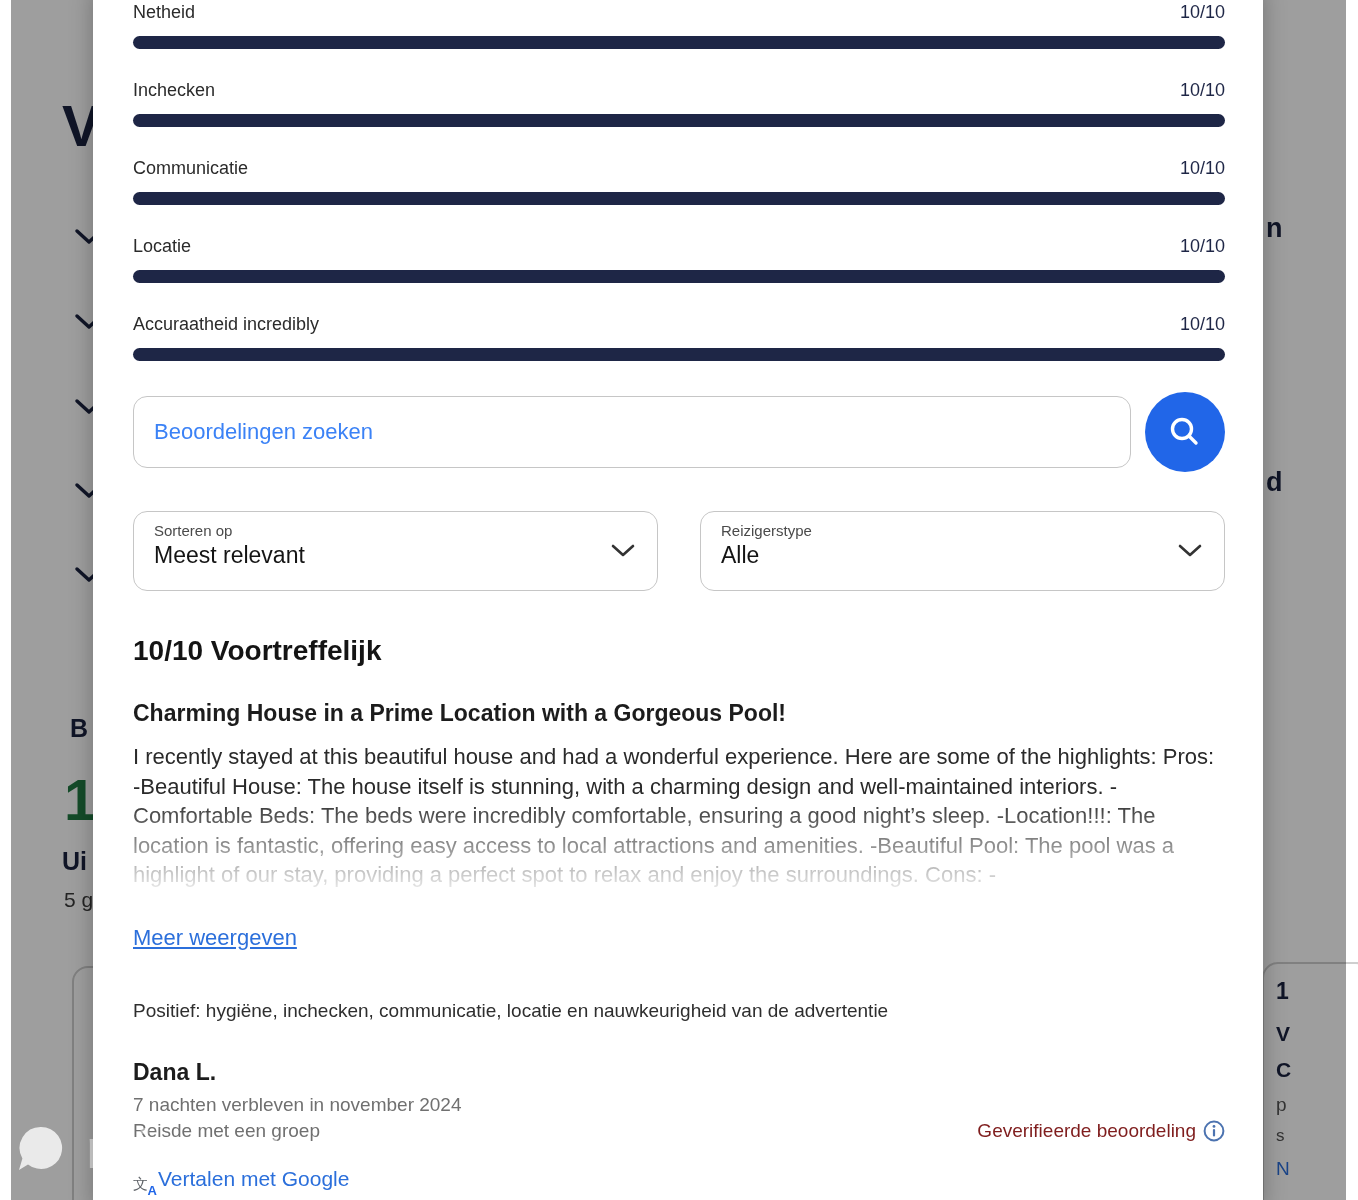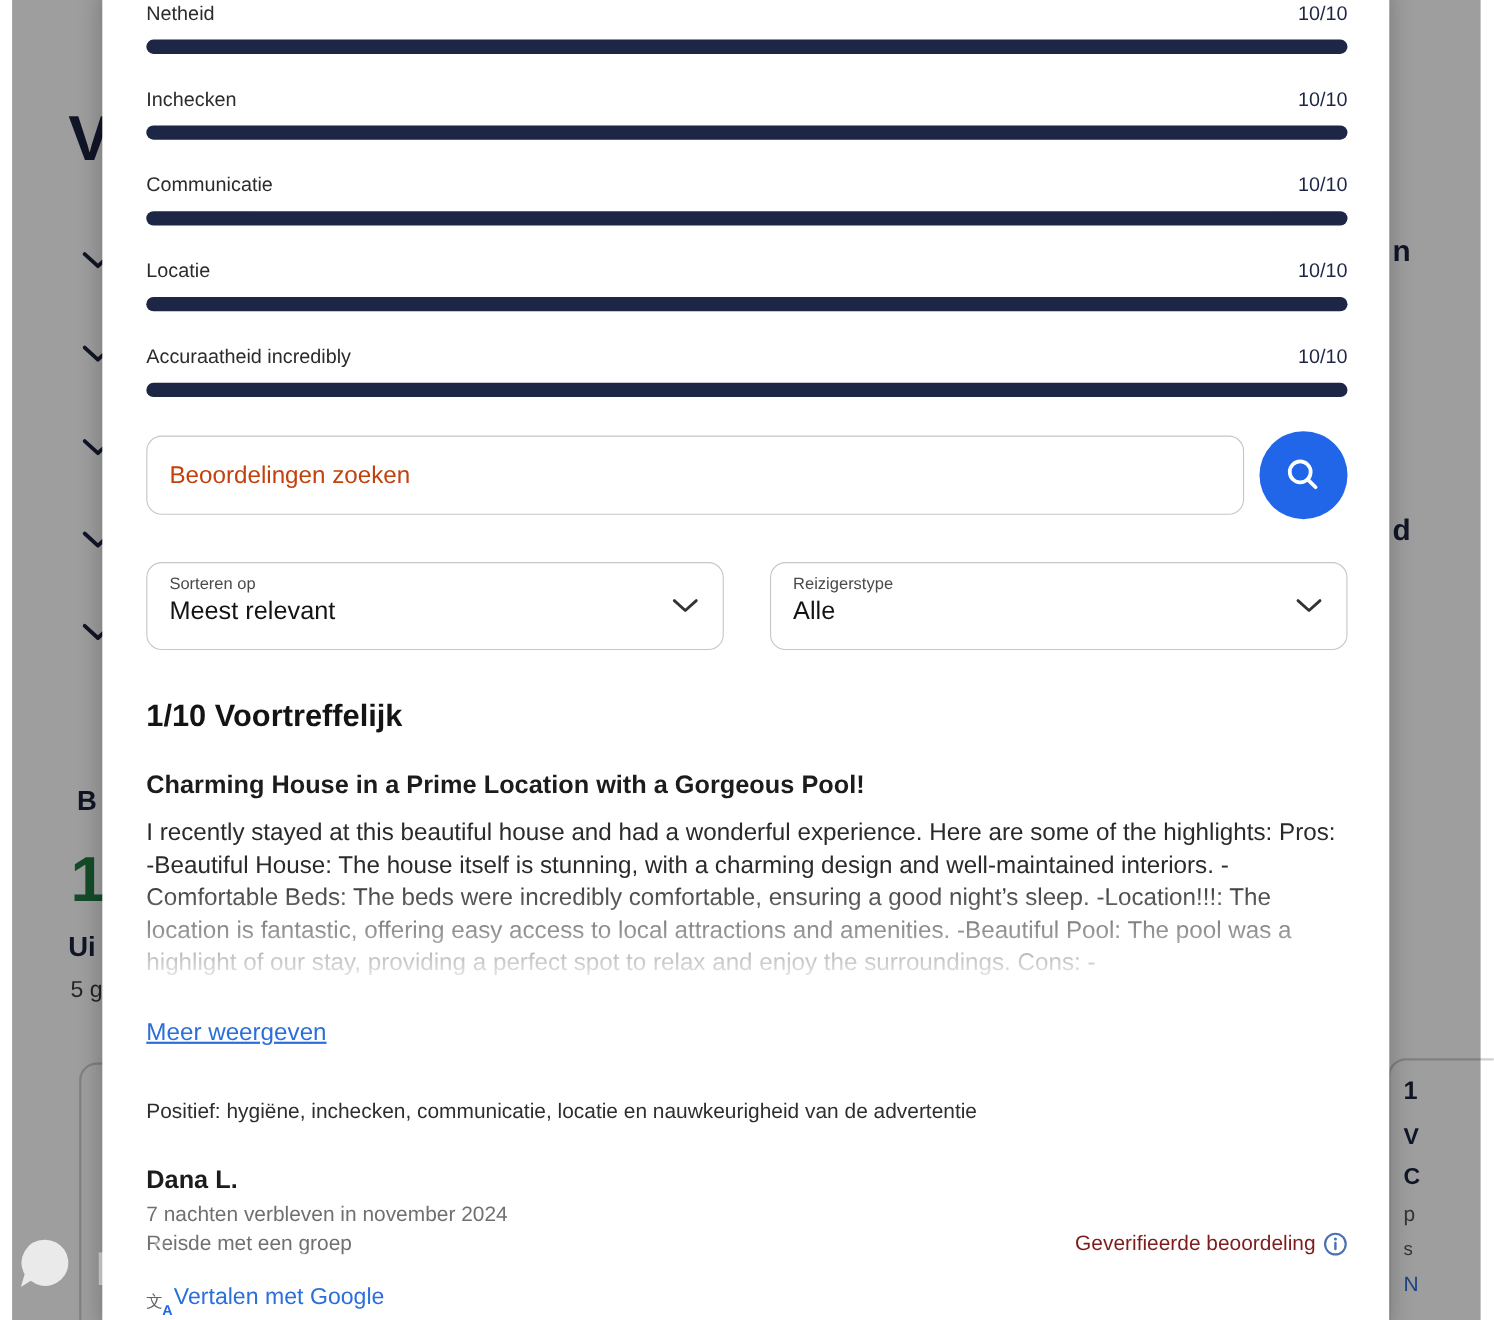--- a/index.html
+++ b/index.html
@@ -33,21 +33,21 @@
 
   .rating { margin-bottom:31px; }
   .rating-head { display:flex; justify-content:space-between; align-items:flex-start; height:24px; margin-bottom:10px; }
   .rating-label { font-size:18px; color:#2b2b2b;text-align:right; }
   .rating-score { font-size:18px; color:#1e2646; }
   .rating-bar { height:13px; }
   .rating-fill { height:13px; width:100%; border-radius:7px; background:#1e2646; }
 
   .search-row { margin-top:8px; height:80px; display:flex; align-items:center; gap:14px; }
   .search-input { flex:1; height:72px; border:1.5px solid #c6c6c6; border-radius:14px; font-size:22px;
-                  color:#c2410c; padding:0 20px; outline:none; font-family:inherit; background:#fff; }
+                  color:#3b82f6; padding:0 20px; outline:none; font-family:inherit; background:#fff; }
   .search-btn { width:80px; height:80px; border-radius:50%; background:#2166e8; border:none; flex:0 0 80px;
                 display:flex; align-items:center; justify-content:center; cursor:pointer; }
 
   .filter-row { margin-top:39px; display:flex; gap:42px; }
   .select-box { flex:1; height:80px; border:1.5px solid #c6c6c6; border-radius:14px; padding:10px 20px 0; position:relative; cursor:pointer; background:#fff; }
   .select-label { font-size:15px; color:#4a4a4a; }
   .select-value { font-size:23px; color:#141414; margin-top:3px; }
   .select-chevron { position:absolute; right:22px; top:32px; }
 
   .score-heading { margin-top:44px; font-size:28px; font-weight:bold; color:#141414; }
@@ -208,21 +208,21 @@
         <div class="select-value">Alle</div>
         <span class="select-chevron">
           <svg width="24" height="14" viewBox="0 0 24 14">
               <polyline points="2,2 12,11 22,2" fill="none" stroke="#333" stroke-width="2.6" stroke-linecap="round" stroke-linejoin="round"></polyline>
             </svg>
         </span>
       </div>
     </div>
 
     
-    <div class="score-heading">1/10 Voortreffelijk</div>
+    <div class="score-heading">10/10 Voortreffelijk</div>
     <div class="review-title">Charming House in a Prime Location with a Gorgeous Pool!</div>
     <div class="review-body">I recently stayed at this beautiful house and had a wonderful experience. Here are some of the highlights: Pros: -Beautiful House: The house itself is stunning, with a charming design and well-maintained interiors. -Comfortable Beds: The beds were incredibly comfortable, ensuring a good night’s sleep. -Location!!!: The location is fantastic, offering easy access to local attractions and amenities. -Beautiful Pool: The pool was a highlight of our stay, providing a perfect spot to relax and enjoy the surroundings. Cons: -</div>
     <span class="more-link">Meer weergeven</span>
 
     <div class="positives">Positief: hygiëne, inchecken, communicatie, locatie en nauwkeurigheid van de advertentie</div>
 
     <div class="reviewer-name">Dana L.</div>
     <div class="reviewer-stay">7 nachten verbleven in november 2024</div>
     <div class="reviewer-row">
       <span class="reviewer-group">Reisde met een groep</span>

